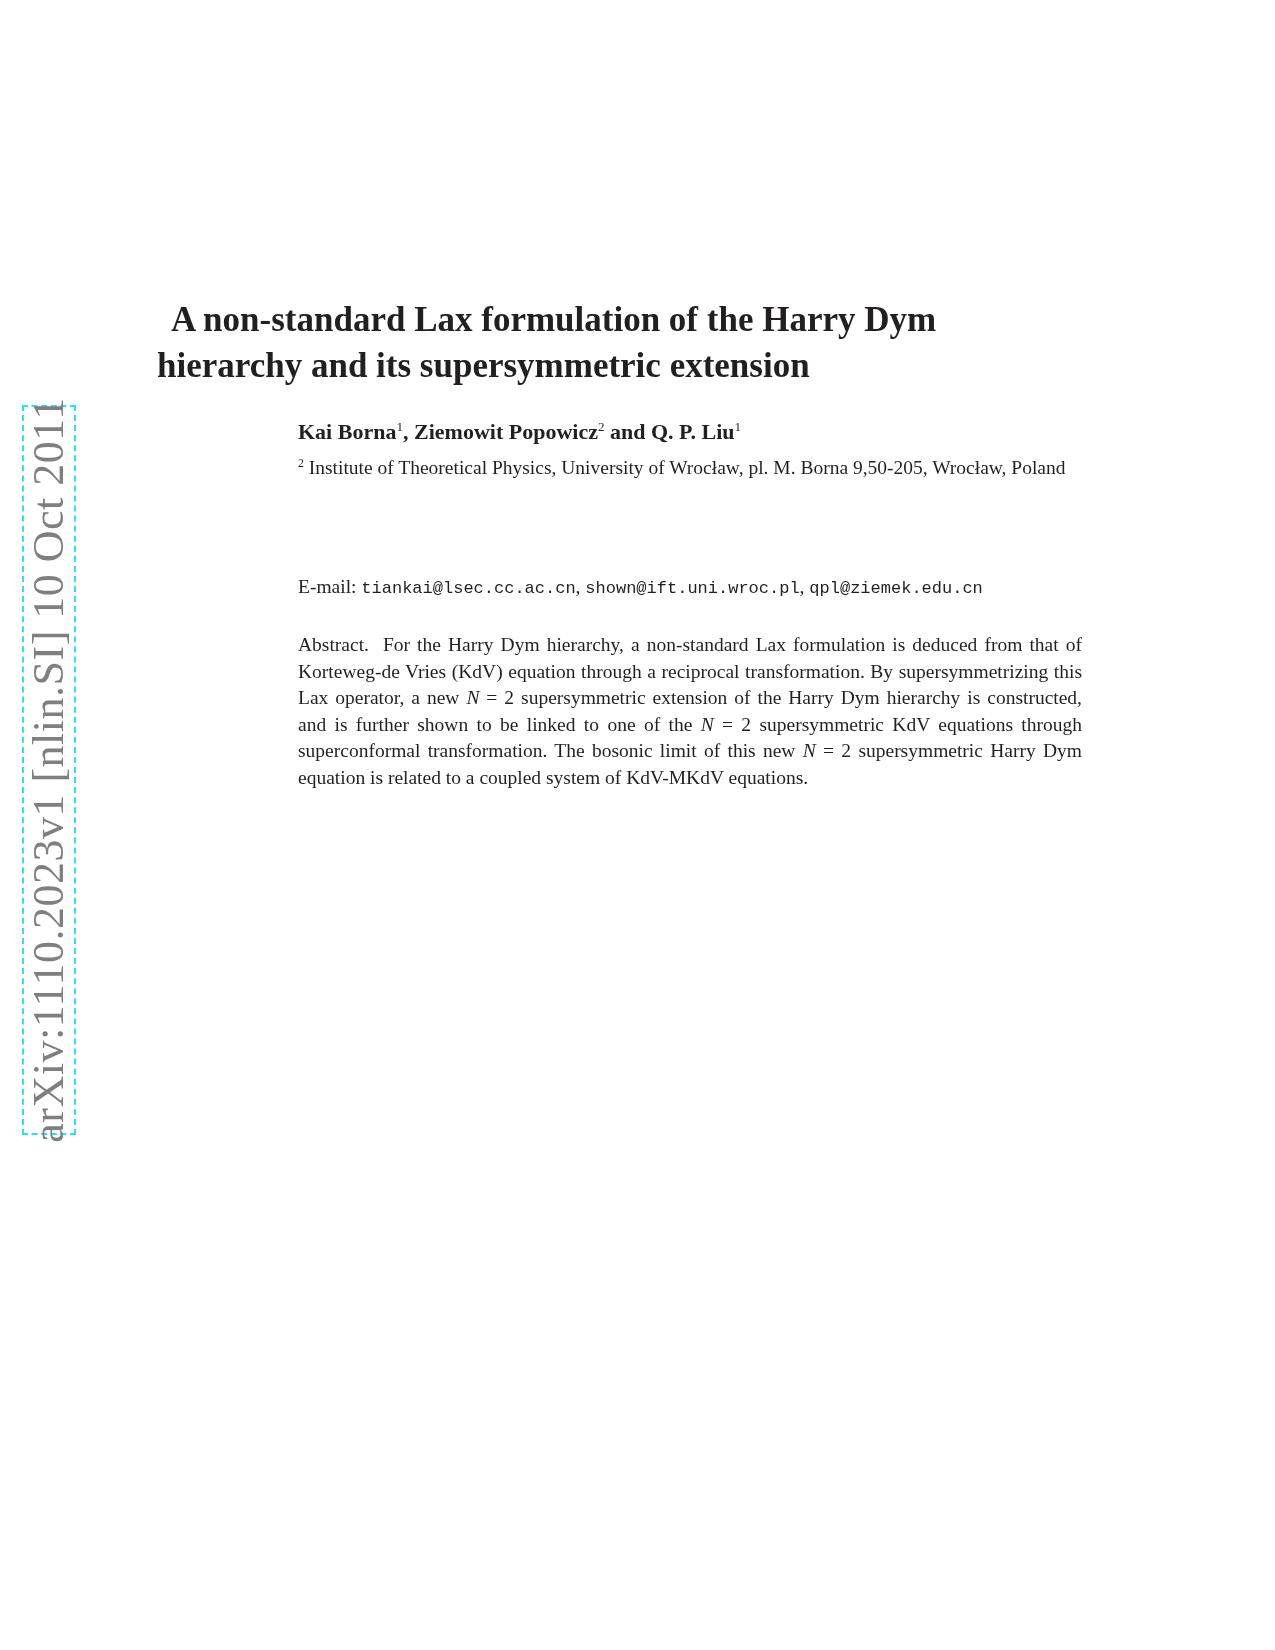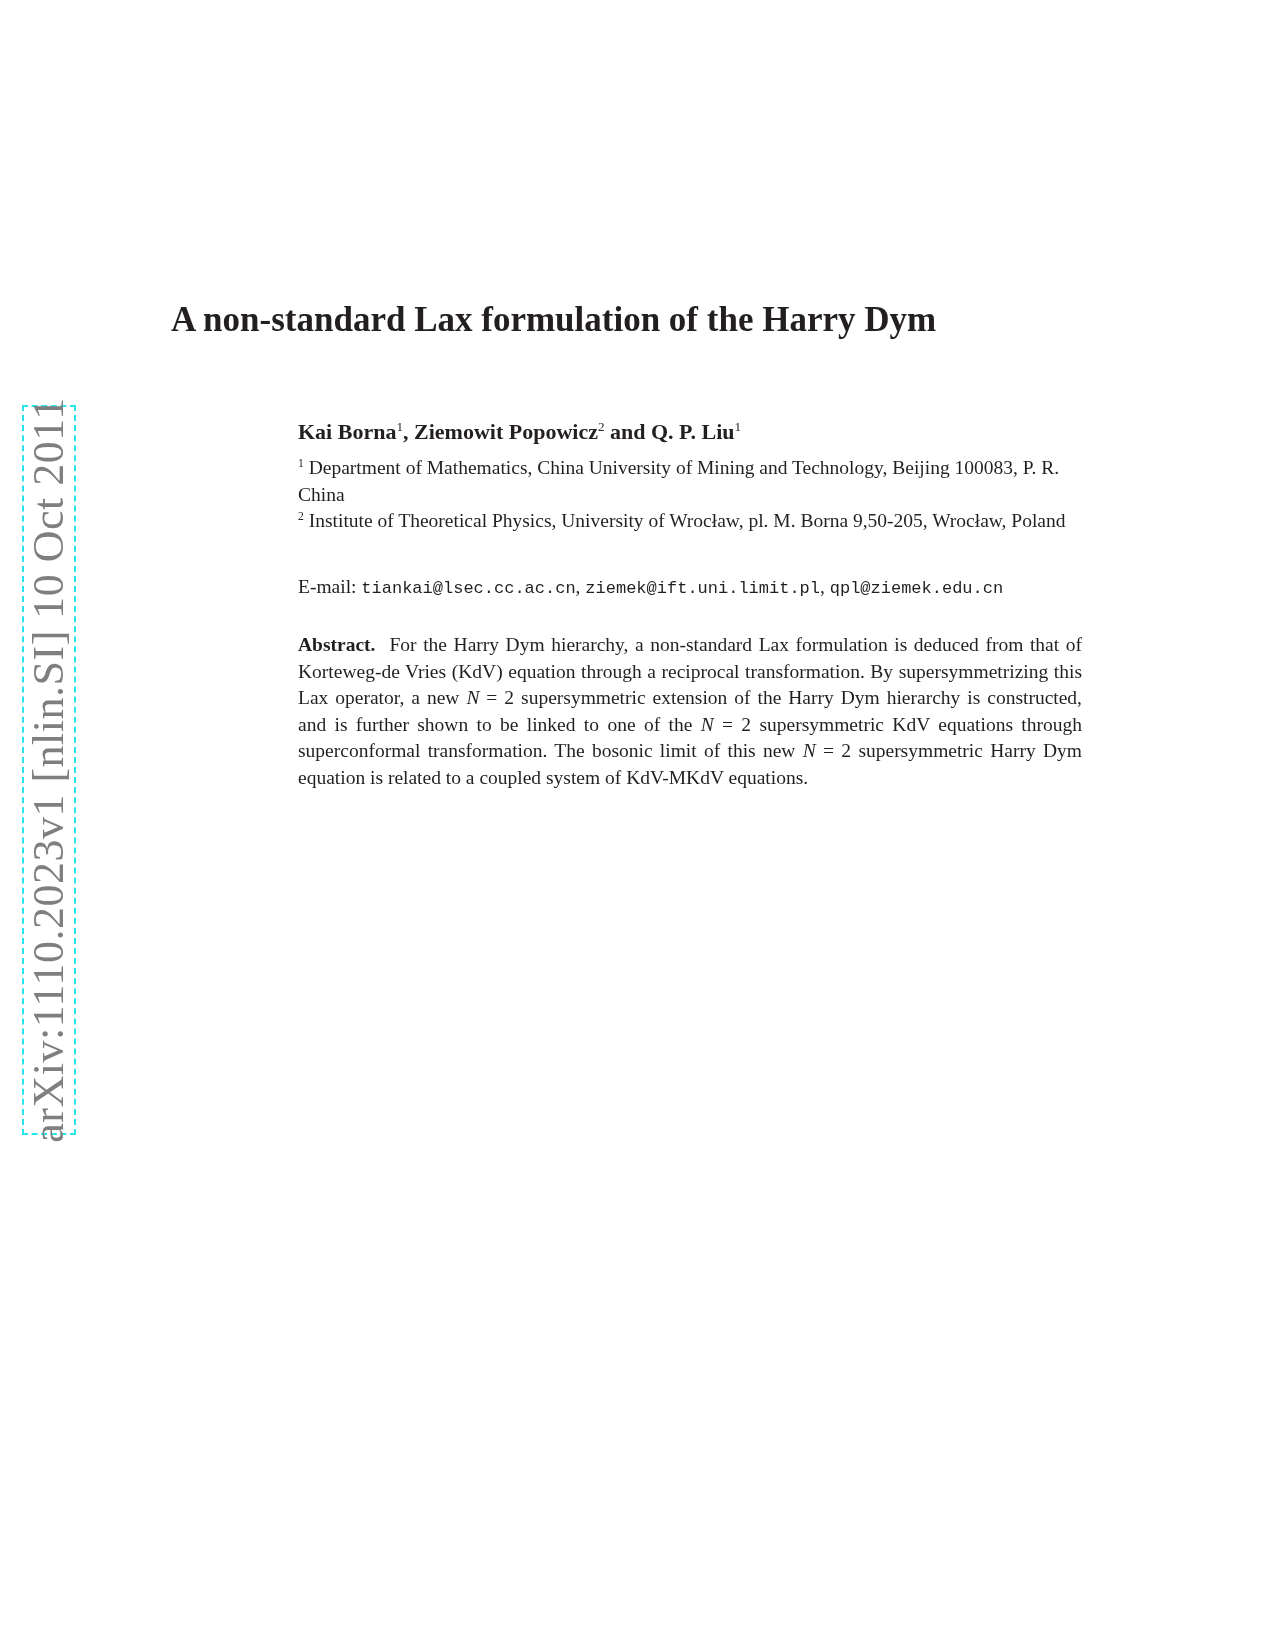--- a/index.html
+++ b/index.html
@@ -21,42 +21,42 @@
   #title .l2 { display: block; }
 
   .block { position: absolute; left: 298px; width: 784px; font-family: "Liberation Serif", serif; }
   #authors { top: 418px; font-weight: bold; font-size: 22px; line-height: 28px; }
   #authors sup, .affil sup { font-size: 60%; font-weight: normal; vertical-align: 0.6em; line-height: 0; }
   #affils { top: 455px; font-size: 19.5px; line-height: 26.5px; }
   .affil { display: block; }
   #email { top: 574px; font-size: 19.5px; line-height: 26px; }
   #email .mono { font-size: 17px; }
   #abstract { top: 632px; font-size: 19.5px; line-height: 26.6px; text-align: justify; }
-  #abstract .label { font-weight: bold; margin-right: 14px; }
+  #abstract .label { font-weight: normal; margin-right: 14px; }
   #abstract i { font-style: italic; }
 </style>
 </head>
 <body>
 
 <div id="arxiv-stamp">
   <span class="txt">arXiv:1110.2023v1  [nlin.SI]  10 Oct 2011</span>
 </div>
 
 <h1 id="title" style="margin:7px;">
   <span class="l1">A non-standard Lax formulation of the Harry Dym</span>
+  <span class="l2">hierarchy and its supersymmetric extension</span>
 </h1>
 
 <div id="authors" class="block">
   <span>Kai Borna</span><sup>1</sup><span>, </span><span>Ziemowit Popowicz</span><sup>2</sup><span> and </span><span>Q. P. Liu</span><sup>1</sup>
 </div>
 
 <div id="affils" class="block">
-  <span class="affil"><sup>1</sup> <span>Department of Mathematics, China University of Mining and Technology, Beijing 100083, P. R. China</span></span>
   <span class="affil"><sup>2</sup> <span>Institute of Theoretical Physics, University of Wrocław, pl.  M. Borna 9,50-205, Wrocław, Poland</span></span>
 </div>
 
 <div id="email" class="block">
-  <span>E-mail: </span><span class="mono">tiankai@lsec.cc.ac.cn</span><span>, </span><span class="mono">ziemek@ift.uni.limit.pl</span><span>, </span><span class="mono">qpl@ziemek.edu.cn</span>
+  <span>E-mail: </span><span class="mono">tiankai@lsec.cc.ac.cn</span><span>, </span><span class="mono">shown@ift.uni.wroc.pl</span><span>, </span><span class="mono">qpl@ziemek.edu.cn</span>
 </div>
 
 <div id="abstract" class="block">
   <span class="label">Abstract.</span><span>For the Harry Dym hierarchy, a non-standard Lax formulation is deduced from that of Korteweg-de Vries (KdV) equation through a reciprocal transformation. By supersymmetrizing this Lax operator, a new </span><i>N</i><span> = 2 supersymmetric extension of the Harry Dym hierarchy is constructed, and is further shown to be linked to one of the </span><i>N</i><span> = 2 supersymmetric KdV equations through superconformal transformation. The bosonic limit of this new </span><i>N</i><span> = 2 supersymmetric Harry Dym equation is related to a coupled system of KdV-MKdV equations.</span>
 </div>
 
 </body></html>

